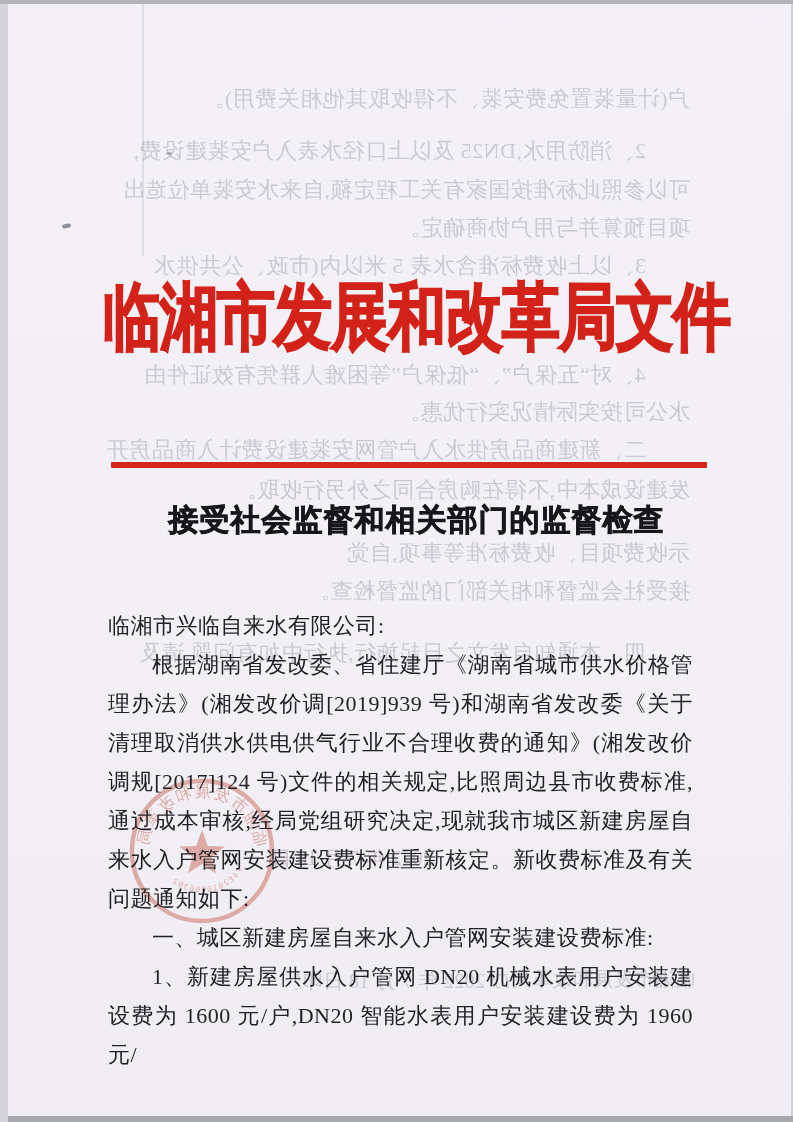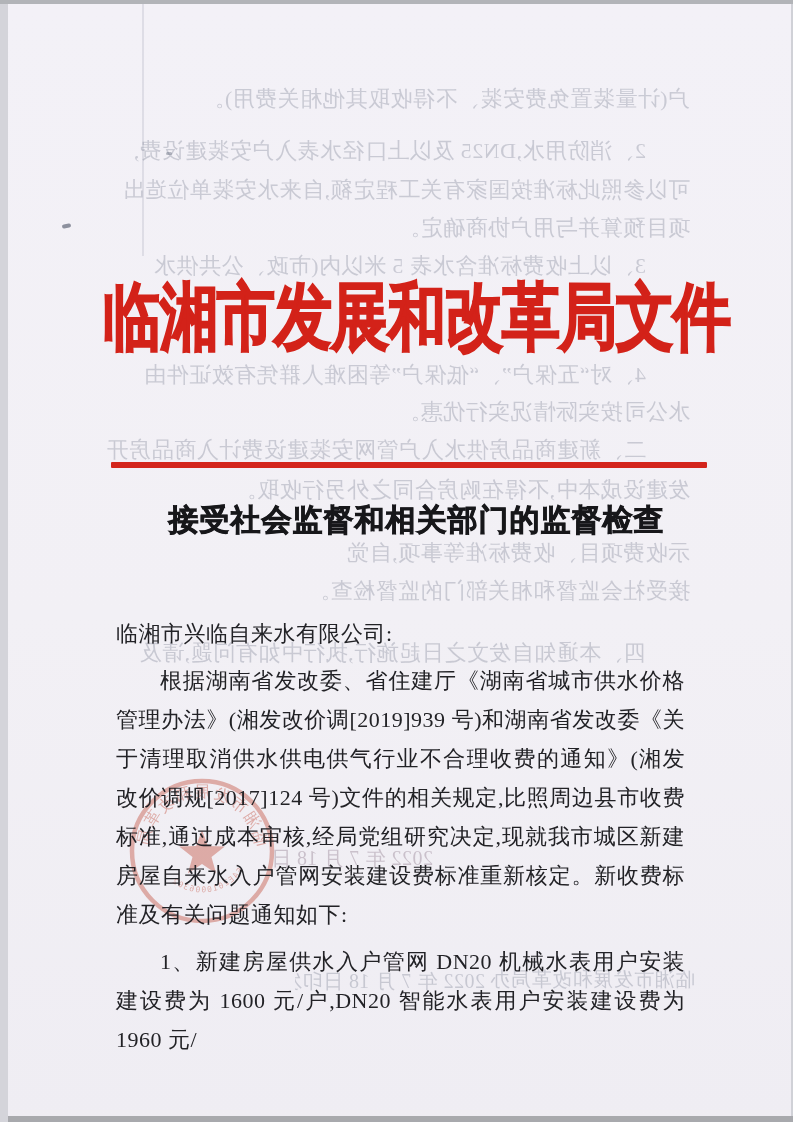--- a/index.html
+++ b/index.html
@@ -53,21 +53,21 @@
     position:absolute;top:498px;left:40px;right:0;
     text-align:center;font-size:30px;line-height:43px;
     font-weight:900;color:#17171a;-webkit-text-stroke:.8px #17171a;
     letter-spacing:1px;
   }
   .body-text{
     position:absolute;top:606px;left:108px;width:585px;
     font-size:22px;line-height:39px;letter-spacing:.5px;
     color:#222226;
   }
-  .body-text p{margin:8px;text-indent:2em;text-align:justify;}
+  .body-text p{margin:0;text-indent:2em;text-align:justify;}
   .body-text .recipient{text-indent:0;text-align:left;}
 </style>
 </head>
 <body>
 
 <div class="scan">
 
   <div class="streak" style="left:142px;top:4px;width:2px;height:252px;"></div>
   <div class="speck" style="left:62px;top:224px;width:9px;height:4px;transform:rotate(-10deg);opacity:.75;"></div>
   <div class="speck" style="left:166px;top:152px;width:6px;height:3px;opacity:.45;"></div>
@@ -112,16 +112,17 @@
 
   <div class="red-rule"></div>
 
   <div class="doc-title">
     <div>接受社会监督和相关部门的监督检查</div>
   </div>
 
   <div class="body-text">
     <p class="recipient">临湘市兴临自来水有限公司:</p>
     <p>根据湖南省发改委、省住建厅《湖南省城市供水价格管理办法》(湘发改价调[2019]939 号)和湖南省发改委《关于清理取消供水供电供气行业不合理收费的通知》(湘发改价调规[2017]124 号)文件的相关规定,比照周边县市收费标准,通过成本审核,经局党组研究决定,现就我市城区新建房屋自来水入户管网安装建设费标准重新核定。新收费标准及有关问题通知如下:</p>
+    <p>一、城区新建房屋自来水入户管网安装建设费标准:</p>
     <p>1、新建房屋供水入户管网 DN20 机械水表用户安装建设费为 1600 元/户,DN20 智能水表用户安装建设费为 1960 元/</p>
   </div>
 
 </div>
 
 </body></html>

